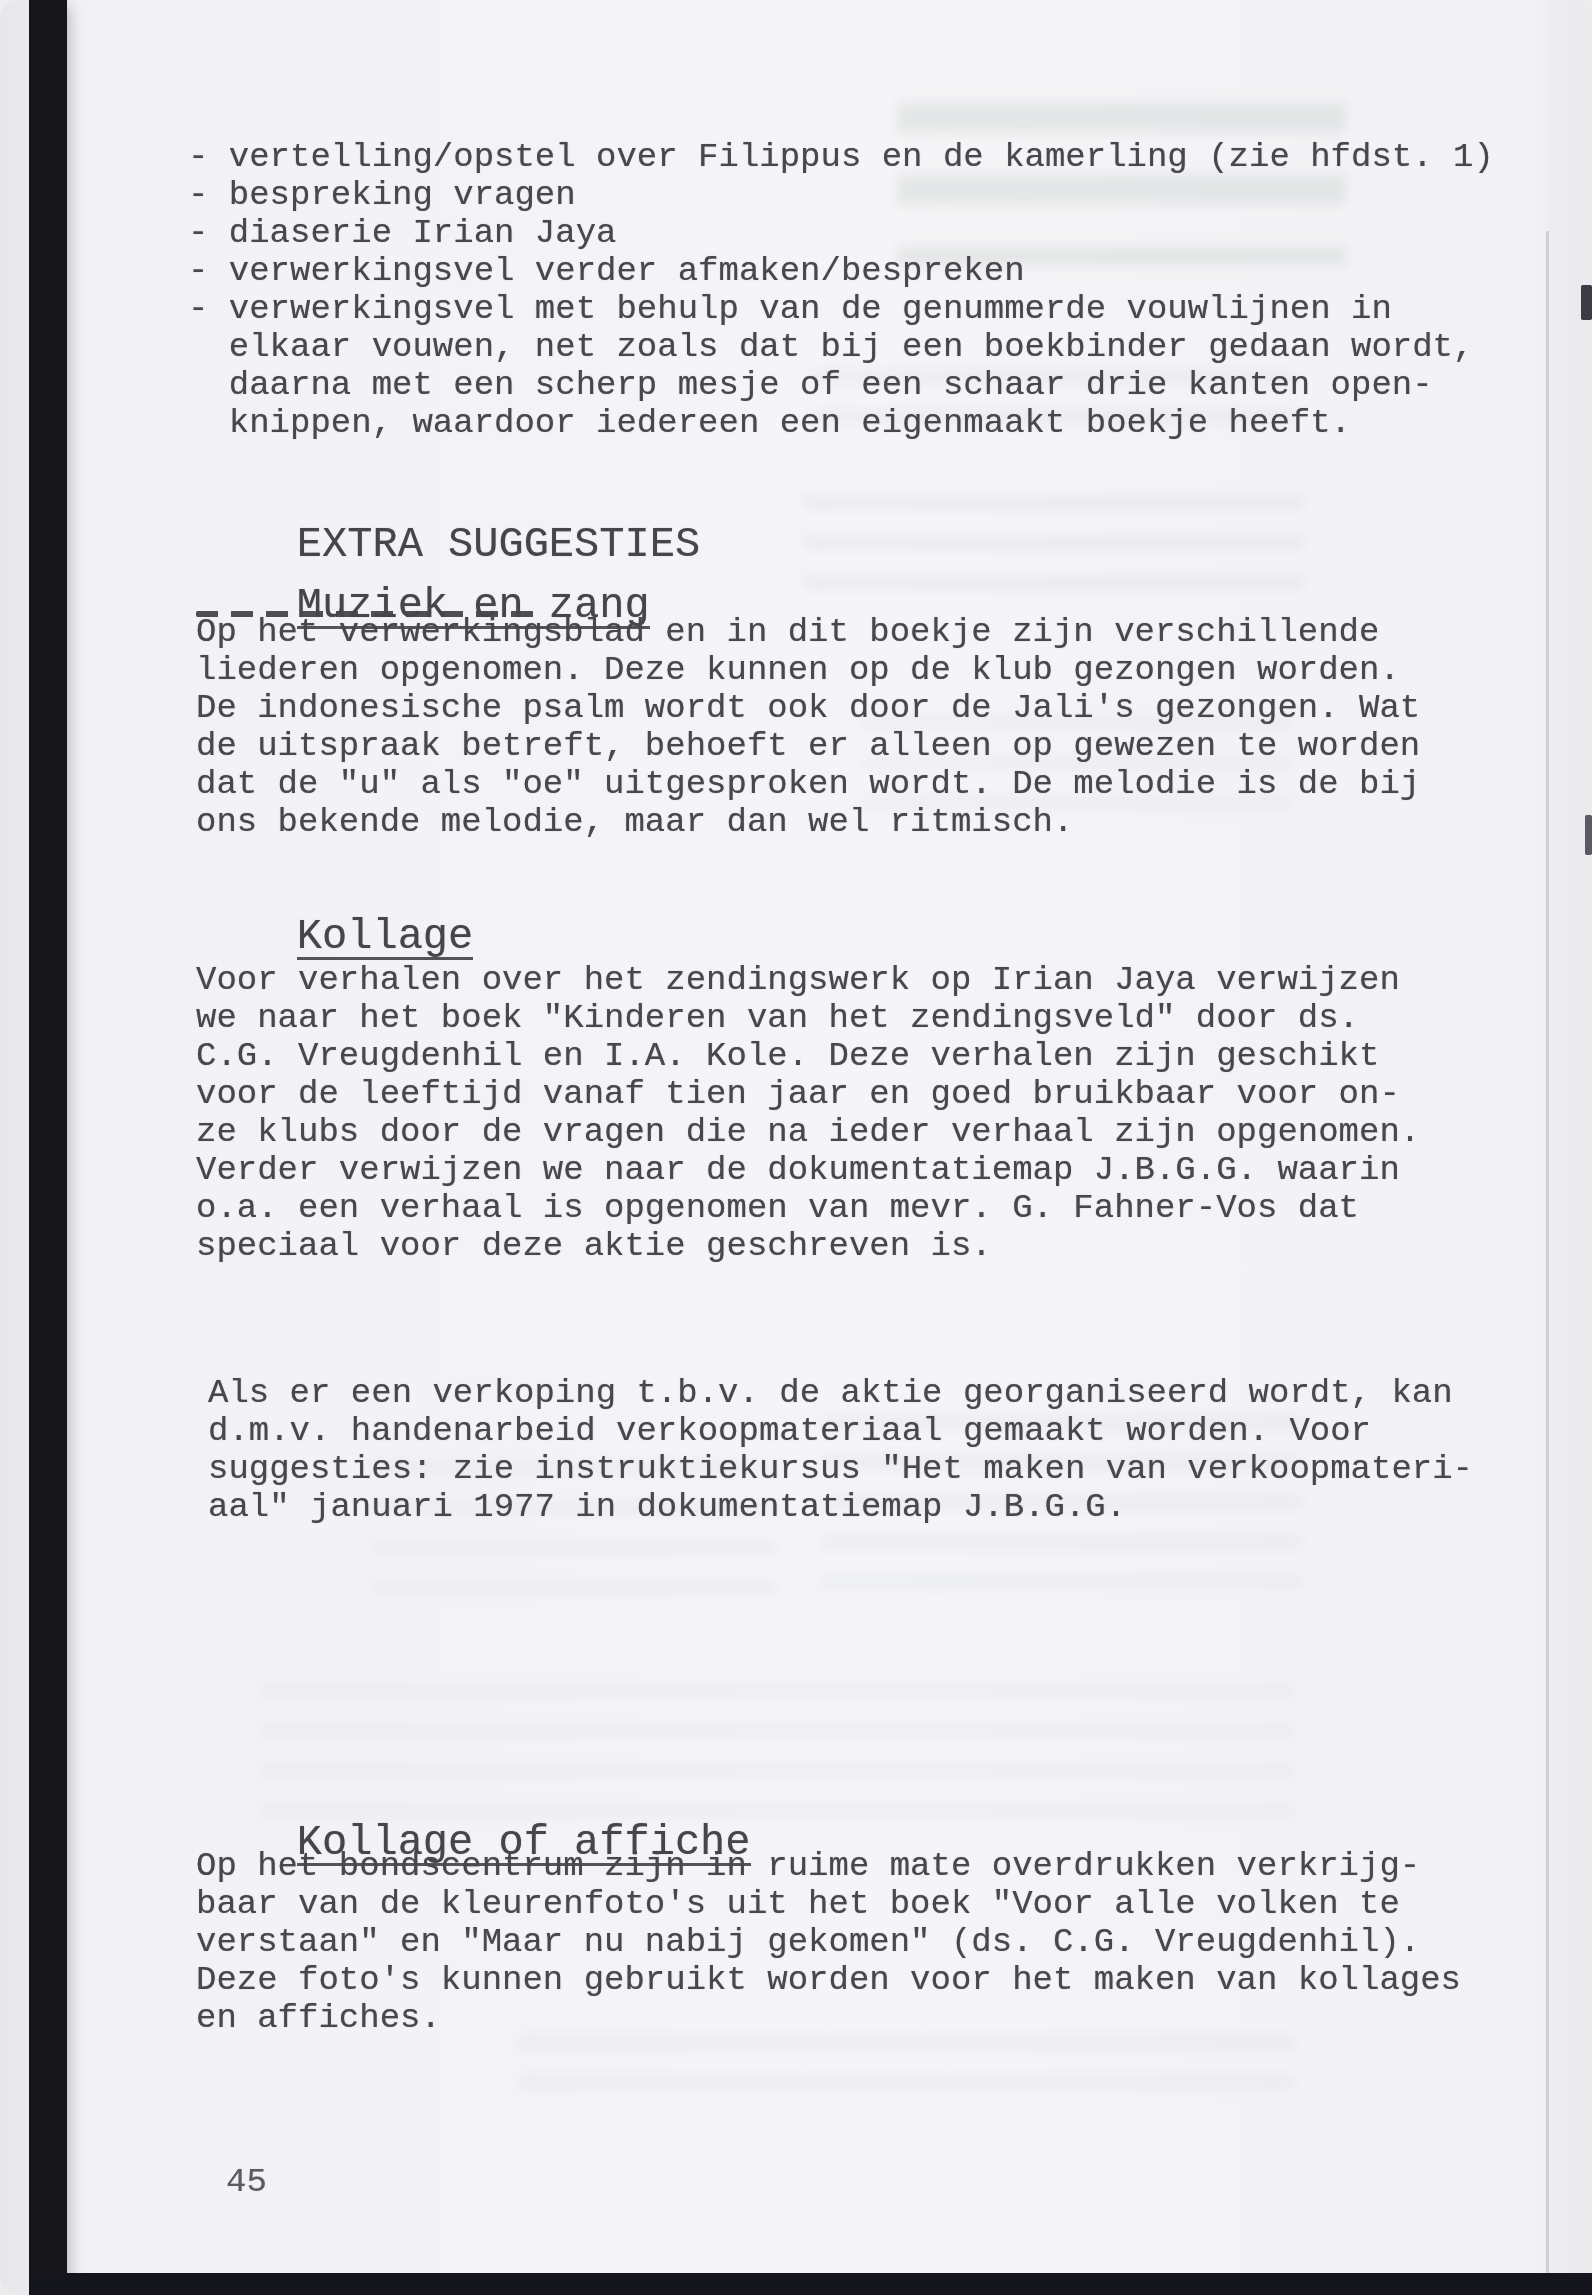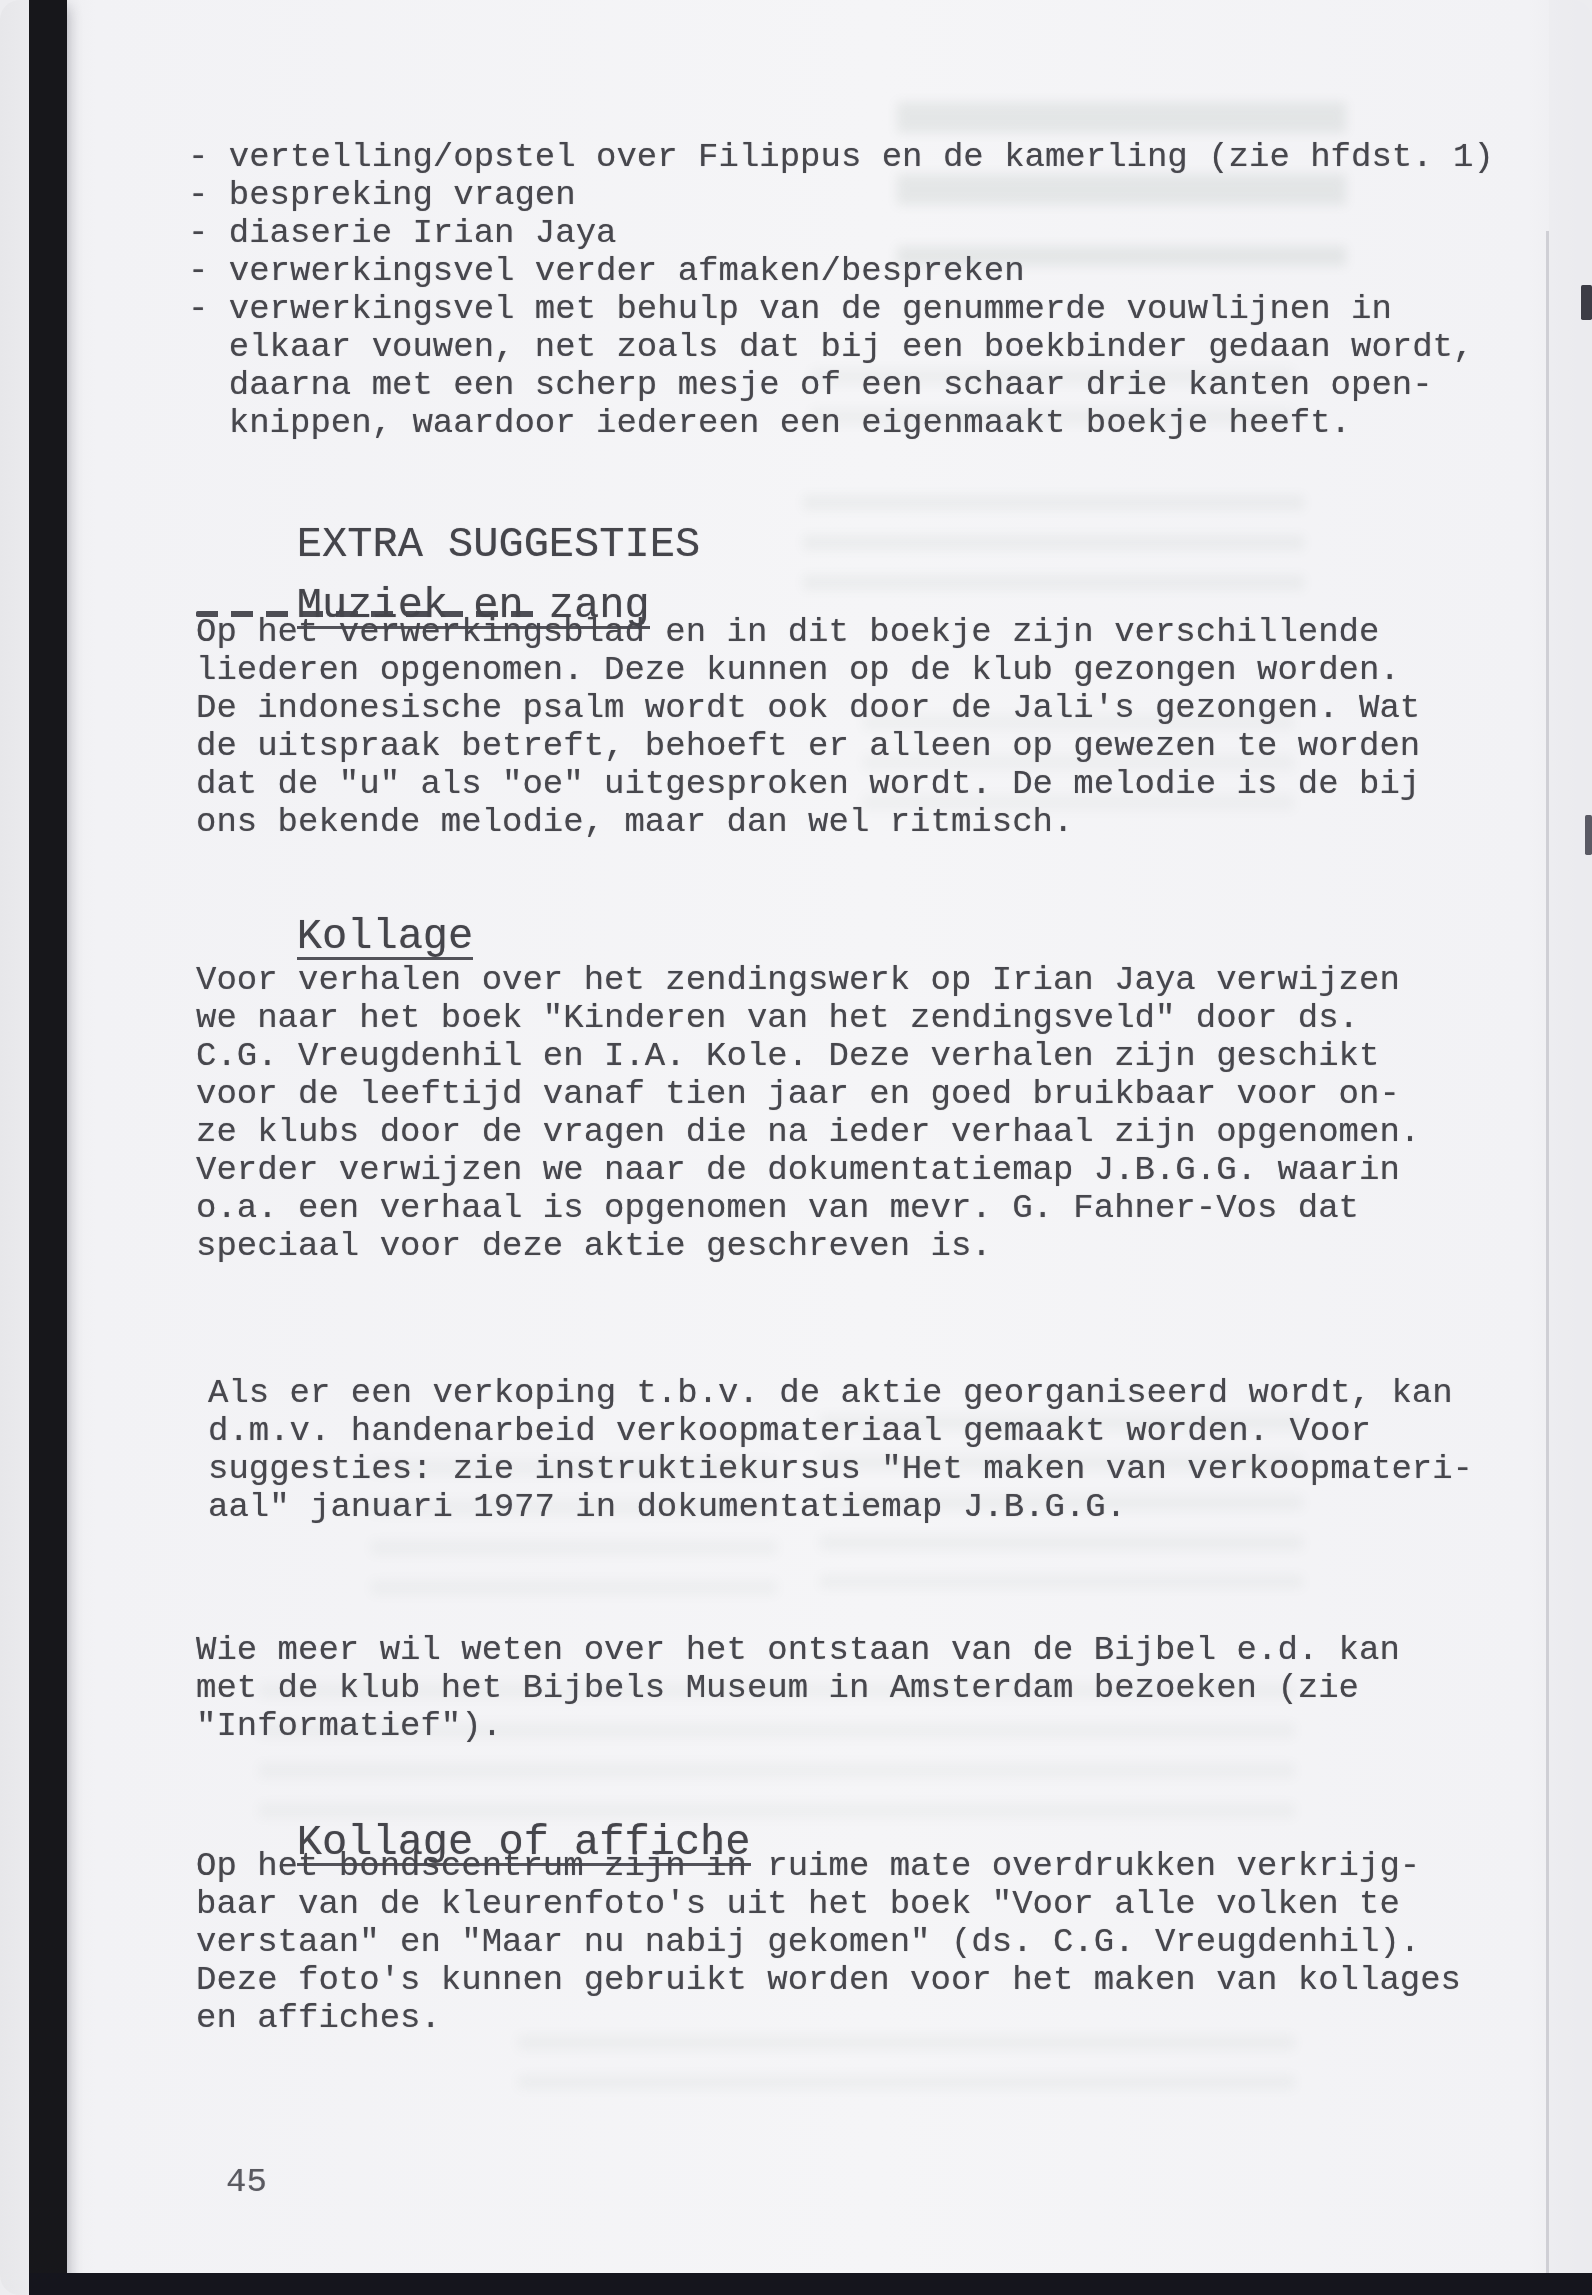--- a/index.html
+++ b/index.html
@@ -97,23 +97,20 @@
 ze klubs door de vragen die na ieder verhaal zijn opgenomen.
 Verder verwijzen we naar de dokumentatiemap J.B.G.G. waarin
 o.a. een verhaal is opgenomen van mevr. G. Fahner-Vos dat
 speciaal voor deze aktie geschreven is.</div>
 
   <div class="type" style="left:208px;top:1374px">Als er een verkoping t.b.v. de aktie georganiseerd wordt, kan
 d.m.v. handenarbeid verkoopmateriaal gemaakt worden. Voor
 suggesties: zie instruktiekursus "Het maken van verkoopmateri-
 aal" januari 1977 in dokumentatiemap J.B.G.G.</div>
 
-  <div class="type" style="left:196px;top:1631px">Wie meer wil weten over het ontstaan van de Bijbel e.d. kan
-met de klub het Bijbels Museum in Amsterdam bezoeken (zie
-"Informatief").</div>
 
   <div class="h" style="top:1786px">
     <span class="ht">Kollage of affiche</span>
   </div>
   <div class="type" style="left:196px;top:1847px">Op het bondscentrum zijn in ruime mate overdrukken verkrijg-
 baar van de kleurenfoto's uit het boek "Voor alle volken te
 verstaan" en "Maar nu nabij gekomen" (ds. C.G. Vreugdenhil).
 Deze foto's kunnen gebruikt worden voor het maken van kollages
 en affiches.</div>
 

